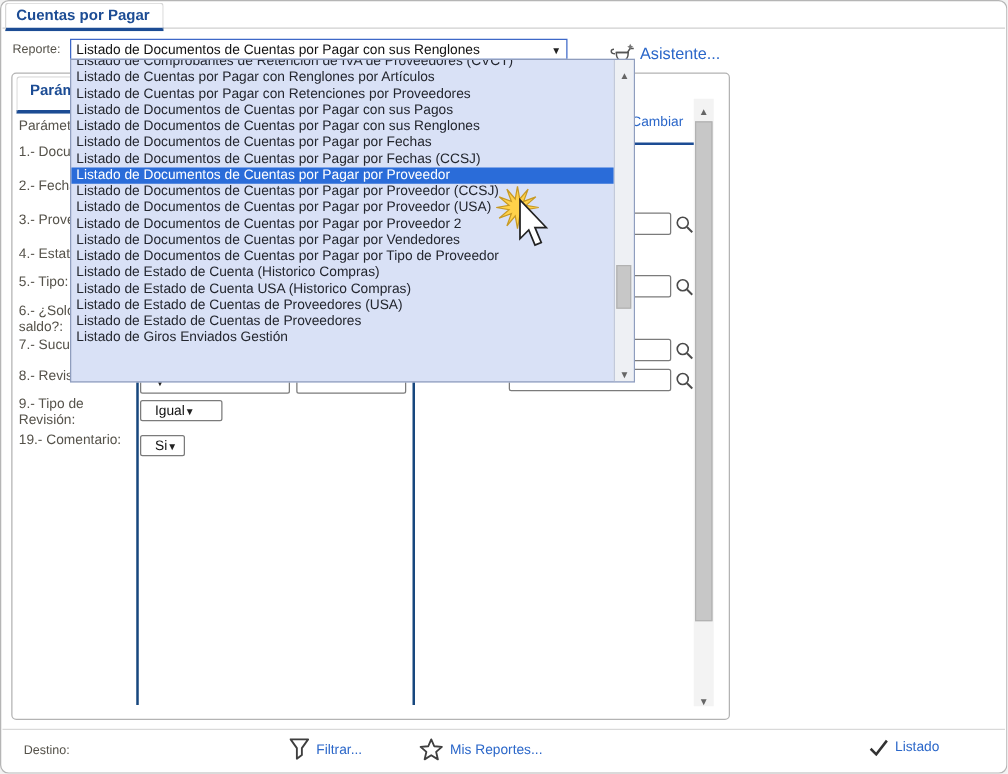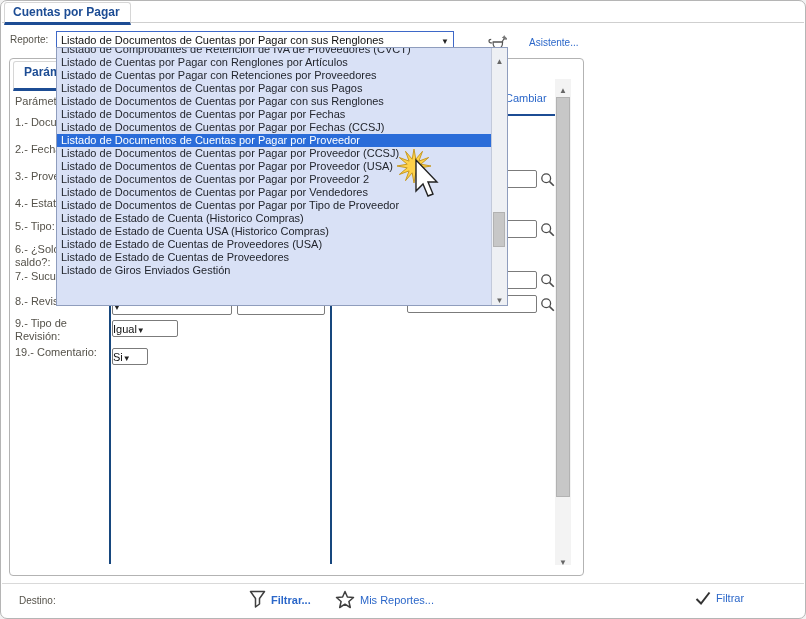--- a/index.html
+++ b/index.html
@@ -11,38 +11,38 @@
   .main-tab{position:absolute;left:2px;top:0;height:17px;padding:2px 10px 0 8px;border:1px solid #d6d6d6;border-bottom:3px solid #1c4c94;border-radius:3px 3px 0 0;
     color:#1c4c94;font-weight:bold;font-size:12px;background:#fff;}
 
   
   .lbl{color:#55524a;font-size:10px;}
   .report-label{position:absolute;left:9px;top:33px;}
   .report-select{position:absolute;left:55px;top:30px;width:398px;height:17px;background:#fff;border:1px solid #3e68c8;display:flex;align-items:center;
     font-size:11px;color:#111;padding:0 4px;box-sizing:border-box;white-space:nowrap;overflow:hidden;}
   .report-select .sel-arrow{margin-left:auto;}
   .sel-arrow::after{content:"▼";font-size:8px;color:#222;line-height:1;}
-  .assistant-link{position:absolute;left:487px;top:33px;display:flex;align-items:center;gap:21px;color:#2b67c9;font-size:10px;cursor:pointer;}
+  .assistant-link{position:absolute;left:487px;top:33px;display:flex;align-items:center;gap:4px;color:#2b67c9;font-size:13px;cursor:pointer;}
 
   
   .panel{position:absolute;left:8px;top:57px;width:575px;height:518px;border:1px solid #b3b3b3;border-radius:4px;background:#fff;box-sizing:border-box;}
   .panel-tab{position:absolute;left:3px;top:2px;width:88px;height:23px;padding:3px 0 0 10px;border:1px solid #d6d6d6;border-bottom:3px solid #1c4c94;
     border-radius:3px 3px 0 0;color:#1c4c94;font-weight:bold;font-size:12px;background:#fff;box-sizing:content-box;overflow:hidden;white-space:nowrap;}
   .panel-subheader{position:absolute;left:5px;top:36px;font-size:11px;color:#55524a;white-space:nowrap;}
   .change-link{position:absolute;left:495px;top:33px;color:#2b67c9;font-size:11px;cursor:pointer;}
   .header-rule{position:absolute;left:472px;top:55px;width:76px;height:2px;background:#1c4c94;}
   .vline{position:absolute;top:33px;width:2px;height:472px;background:#17477e;}
   .vline.v1{left:99px;} .vline.v2{left:320px;}
   .params div{position:absolute;left:5px;width:92px;font-size:11px;line-height:13px;color:#55524a;}
   .params div:nth-of-type(1){top:57px}.params div:nth-of-type(2){top:84px}.params div:nth-of-type(3){top:111px}
   .params div:nth-of-type(4){top:138px}.params div:nth-of-type(5){top:161px}.params div:nth-of-type(6){top:184px}
   .params div:nth-of-type(7){top:211px}.params div:nth-of-type(8){top:236px}.params div:nth-of-type(9){top:258px}
   .params div:nth-of-type(10){top:287px}
 
-  .ctl{position:absolute;background:#fff;border:1px solid #7b7b7b;box-sizing:border-box;font-size:11px;color:#111;display:flex;align-items:center;padding:0 0;border-radius:2px;}
+  .ctl{position:absolute;background:#fff;border:1px solid #7b7b7b;box-sizing:border-box;font-size:11px;color:#111;display:flex;align-items:center;padding:0 11px;border-radius:2px;}
   .sel-rev{left:102px;top:261px;width:66px;height:17px;}
   .sel-com{left:102px;top:289px;width:36px;height:17px;}
   .sel-r8{left:102px;top:238px;width:120px;height:18px;}
   .inp-r8{left:227px;top:240px;width:88px;height:16px;}
   .search-inp{left:397px;width:130px;height:18px;}
   .si1{top:111px}.si2{top:161px}.si3{top:212px}.si4{top:236px}
   .mag{position:absolute;left:530px;width:15px;height:15px;}
   .m1{top:113px}.m2{top:163px}.m3{top:214px}.m4{top:238px}
 
   
@@ -65,21 +65,21 @@
 
   .cursor-fx{position:absolute;left:395px;top:145px;z-index:60;pointer-events:none;}
 
   
   .footer-sep{position:absolute;left:1px;top:582px;width:802px;height:1px;background:#d9d9d9;}
   .destino-label{position:absolute;left:18px;top:594px;}
   .dest-select{position:absolute;left:63px;top:590px;width:150px;height:19px;background:#fff;border:1px solid #666;display:flex;align-items:center;
     font-size:11px;color:#111;padding:0 5px;box-sizing:border-box;border-radius:2px;}
   .dest-select .sel-arrow{margin-left:auto;}
   .flink{position:absolute;display:flex;align-items:center;gap:5px;color:#2b67c9;font-size:11px;cursor:pointer;}
-  .filter-link{left:248px;top:589px;font-weight:bold;}
+  .filter-link{left:230px;top:589px;}
   .myreports-link{left:334px;top:589px;}
   .accept-link{left:694px;top:590px;}
 </style>
 </head>
 <body>
 
 <div class="canvas">
   <div class="dialog">
 
     <div class="tabstrip">
@@ -210,17 +210,17 @@
     <div class="flink myreports-link">
       <svg width="20" height="19" viewBox="0 0 20 19">
         <path d="M10 1.5 L12.4 7 L18.5 7.5 L13.9 11.5 L15.3 17.5 L10 14.2 L4.7 17.5 L6.1 11.5 L1.5 7.5 L7.6 7 Z" fill="none" stroke="#3f3f3f" stroke-width="1.5" stroke-linejoin="round"></path>
       </svg>
       <span>Mis Reportes...</span>
     </div>
     <div class="flink accept-link">
       <svg width="16" height="14" viewBox="0 0 16 14">
         <path d="M1.5 8 L6 12.5 L14.5 1.5" fill="none" stroke="#333" stroke-width="2"></path>
       </svg>
-      <span>Filtrar</span>
+      <span>Listado</span>
     </div>
 
   </div>
 </div>
 
 </body></html>

